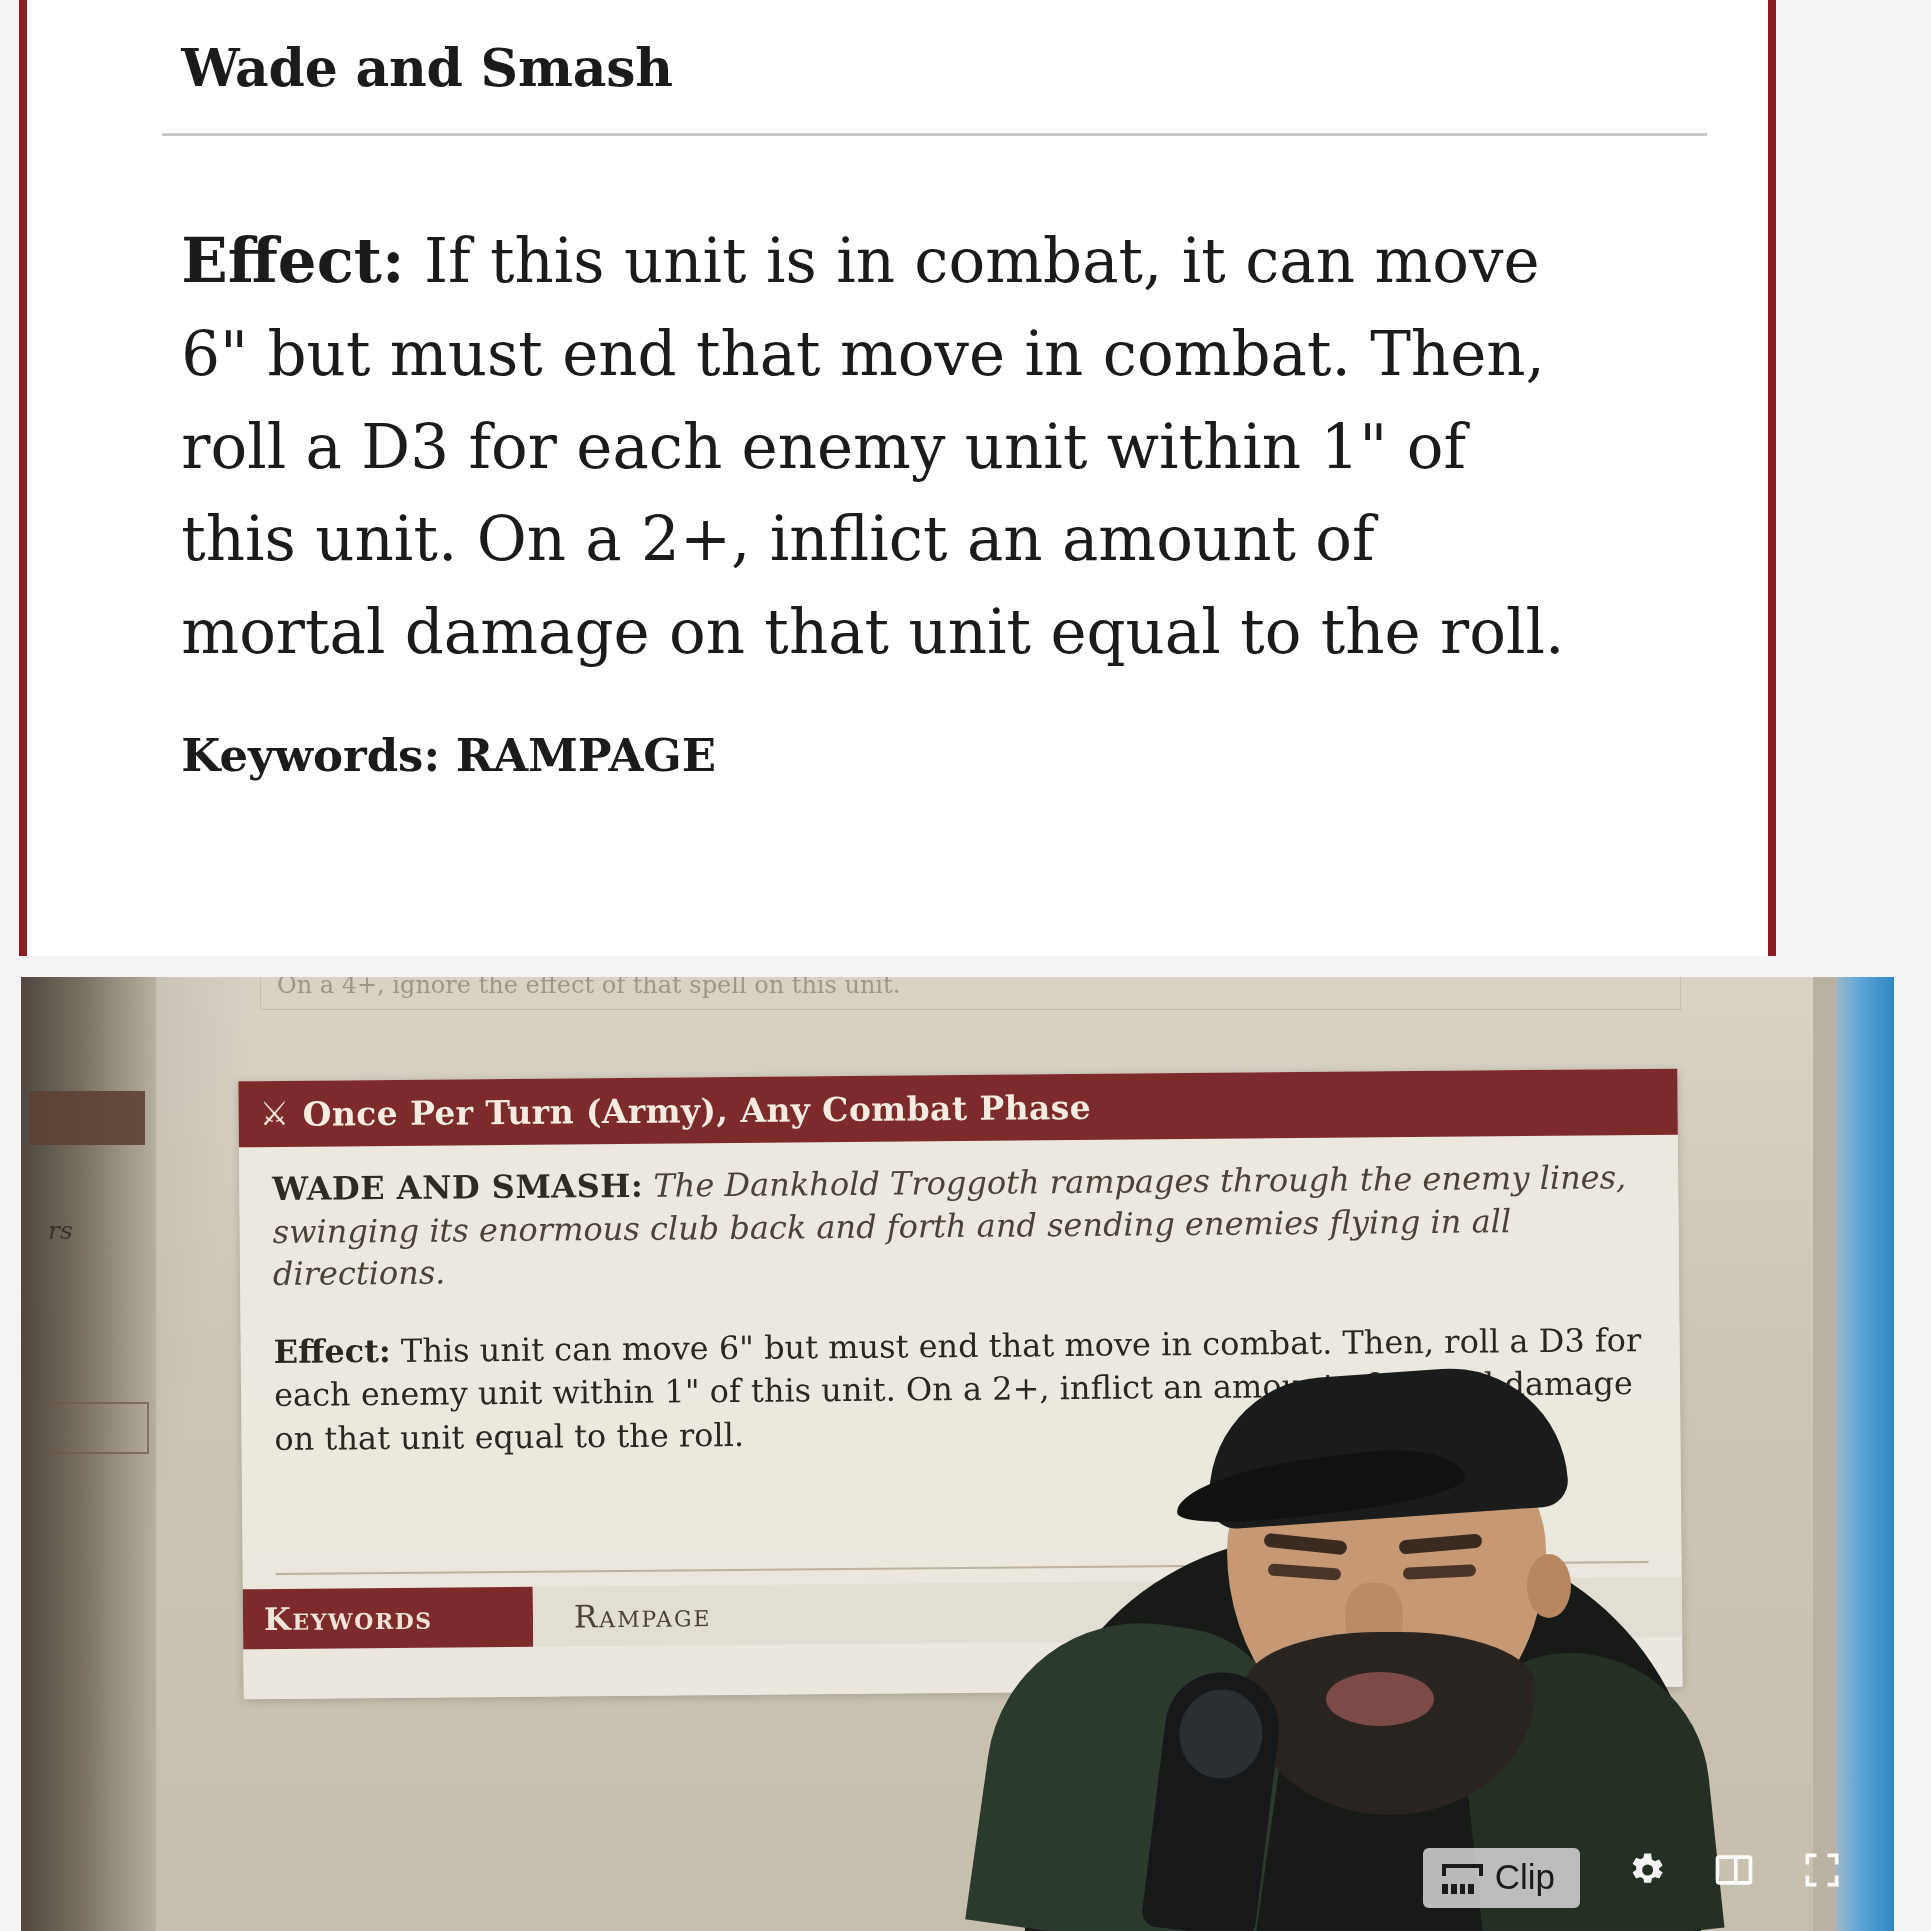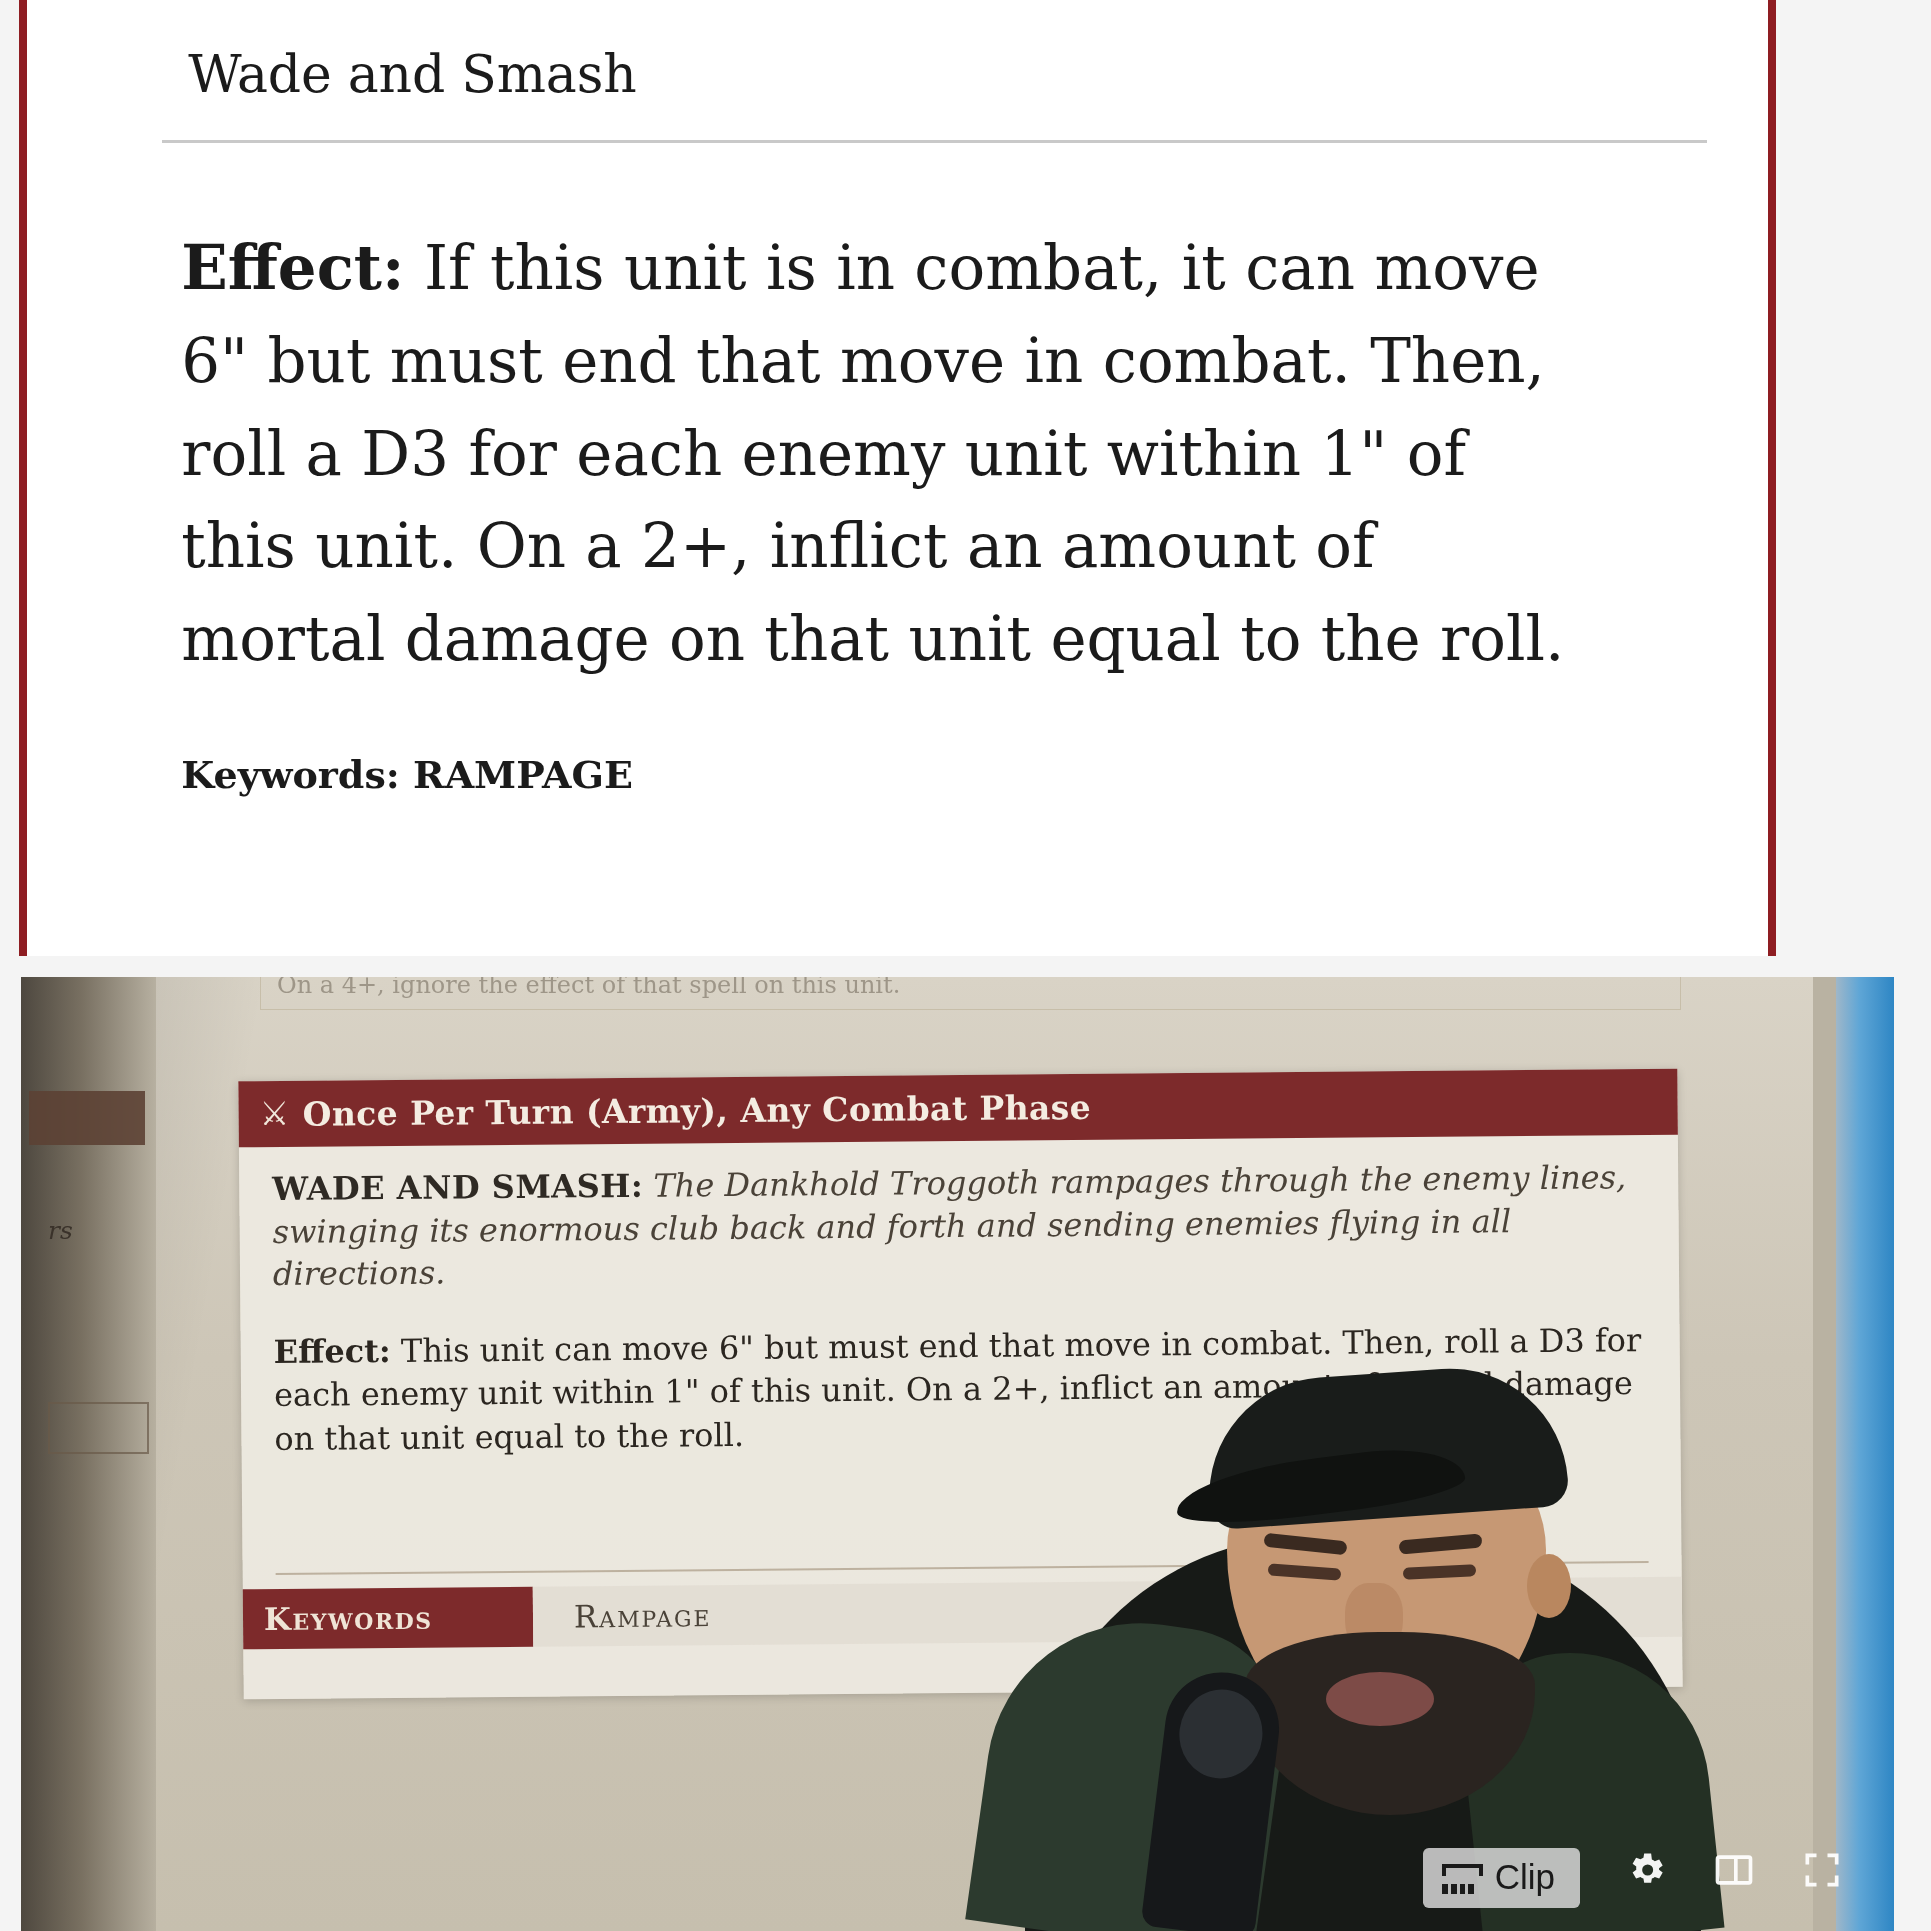--- a/index.html
+++ b/index.html
@@ -42,26 +42,26 @@
     border-left: 8.7px solid #8e1d22;
     border-right: 8.7px solid #8e1d22;
   }
 
   .rules-card-inner {
     padding: 21px 97px 0 154px;
   }
 
   .rules-title {
     font-family: "DejaVu Serif", serif;
-    font-weight: normal;
+    font-weight: bold;
     font-size: 52px;
     color: #1b1b1b;
     letter-spacing: -0.2px;
     line-height: 1.15;
-    margin: 7px;
+    margin: 0;
     padding-top: 17.4px;
   }
 
   .rules-divider {
     margin-top: 35px;
     margin-left: -19.3px;
     width: 1545px;
     height: 2.9px;
     background: #c9c9c9;
   }
@@ -73,23 +73,23 @@
     line-height: 1.52;
     color: #1b1b1b;
     max-width: 1400px;
   }
 
   .rules-body b {
     font-weight: bold;
   }
 
   .rules-keywords {
-    margin-top: 66px;
-    font-family: "DejaVu Serif", serif;
-    font-size: 38px;
+    margin-top: 50px;
+    font-family: "DejaVu Serif", serif;
+    font-size: 45px;
     font-weight: bold;
     color: #1b1b1b;
   }
 
   
   .video-panel {
     position: absolute;
     left: 21px;
     top: 977px;
     width: 1873px;

